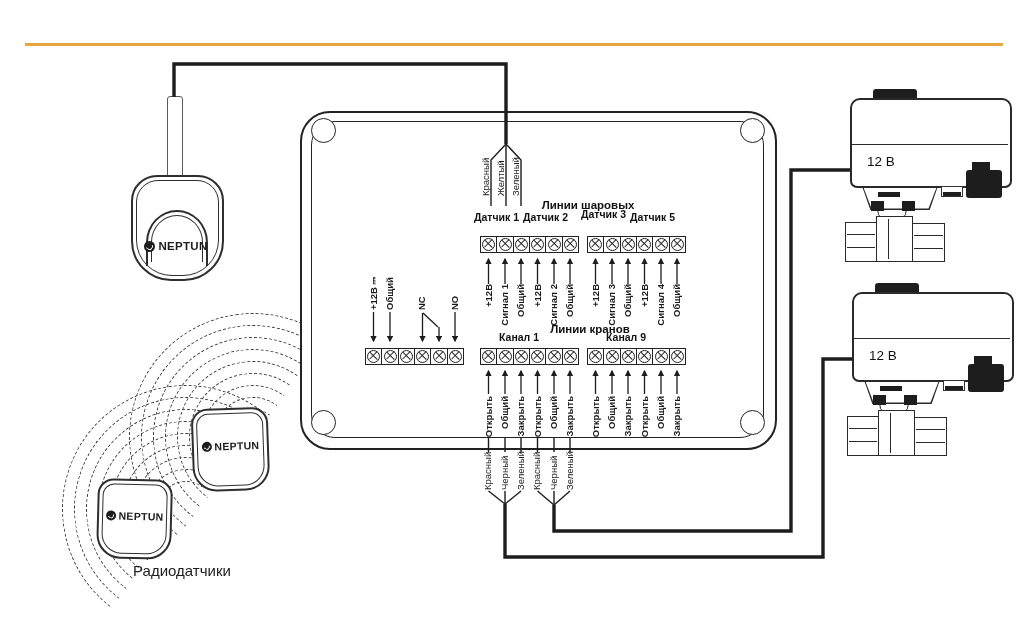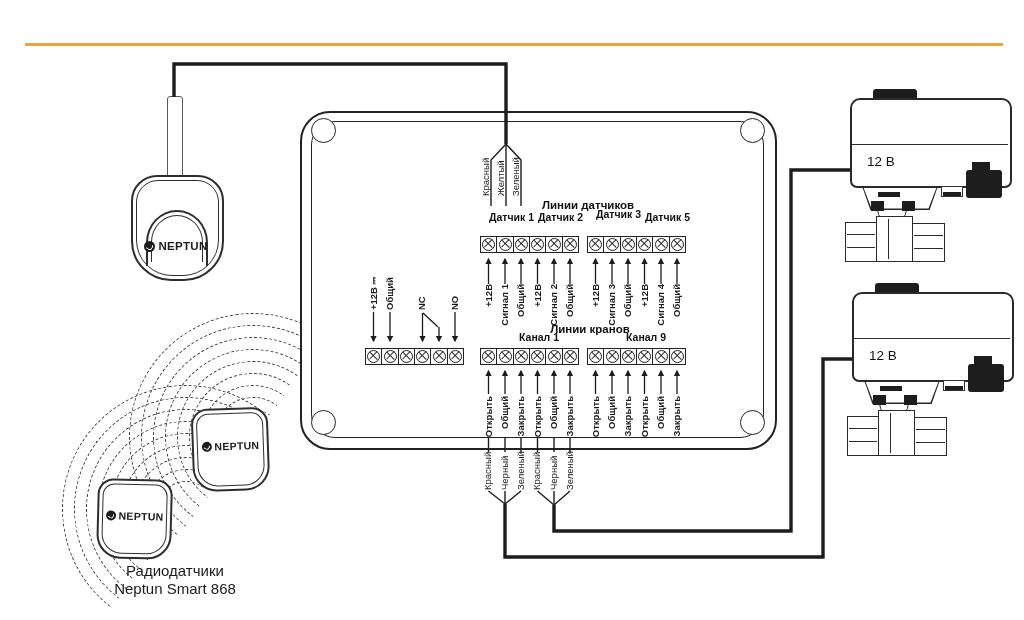--- a/index.html
+++ b/index.html
@@ -36,21 +36,21 @@
   .rsensor{background:#fff;border:2.2px solid #2e2e2e;border-radius:16px 16px 24px 24px;z-index:3;}
   .rsensor::after{content:"";position:absolute;inset:3px;border:1.2px solid #2e2e2e;border-radius:12px 12px 20px 20px;}
   .rsensor .brandrow{position:absolute;left:0;right:0;}
 
   
   .module-outer{left:300px;top:111px;width:473px;height:335px;border:2.5px solid #222;border-radius:30px;background:#fff;z-index:2;}
   .module-inner{left:311px;top:121px;width:451px;height:315px;border:1.6px solid #222;border-radius:24px;z-index:2;}
   .cscrew{width:23px;height:23px;border:1.6px solid #222;border-radius:50%;background:#fff;z-index:3;}
 
   .h-bold{font-size:11.5px;font-weight:700;text-align:center;color:#111;z-index:6;}
-  .h-group{font-size:10.5px;font-weight:600;text-align:right;color:#111;z-index:6;}
+  .h-group{font-size:10.5px;font-weight:600;text-align:left;color:#111;z-index:6;}
 
   
   .tblock{display:flex;height:17px;z-index:4;}
   .tcell{width:17.5px;height:17px;border:1.2px solid #222;margin-left:-1.2px;background:#fff;
          box-sizing:border-box;display:flex;align-items:center;justify-content:center;}
   .tcell:first-child{margin-left:0;}
   .tscrew{width:11px;height:11px;border:1.2px solid #222;border-radius:50%;position:relative;}
   .tscrew::before,.tscrew::after{content:"";position:absolute;left:0;top:4.4px;width:10.5px;height:1.2px;background:#222;}
   .tscrew::before{transform:rotate(45deg);}
   .tscrew::after{transform:rotate(-45deg);}
@@ -136,31 +136,30 @@
       <span class="logo-mark" style="width:10px;height:10px;"></span>
       <span class="brandtxt" style="font-size:10.5px;">NEPTUN</span>
     </div>
   </div>
   <div class="abs rsensor" style="left:97px;top:479px;width:71px;height:76px;transform:rotate(1.5deg);">
     <div class="brandrow" style="top:29px;">
       <span class="logo-mark" style="width:10px;height:10px;"></span>
       <span class="brandtxt" style="font-size:10.5px;">NEPTUN</span>
     </div>
   </div>
-  <div class="abs caption" style="left:75px;top:562px;width:200px;">Радиодатчики</div>
-  <div class="abs caption" style="left:75px;top:580px;width:200px;">Neptun Smart 868</div>
+  <div class="abs caption" style="left:82px;top:562px;width:200px;">Радиодатчики</div>
 
   <div class="abs module-outer"></div>
   <div class="abs module-inner"></div>
   <div class="abs cscrew" style="left:310.5px;top:117.5px;"></div>
   <div class="abs cscrew" style="left:739.5px;top:117.5px;"></div>
   <div class="abs cscrew" style="left:310.5px;top:409.5px;"></div>
   <div class="abs cscrew" style="left:739.5px;top:409.5px;"></div>
 
-  <div class="abs h-bold" style="left:518px;top:199px;width:140px;">Линии датчиков</div>
+  <div class="abs h-bold" style="left:518px;top:199px;width:140px;">Линии шаровых</div>
   <div class="abs h-group" style="left:474px;top:211px;width:60px;">Датчик 1</div>
   <div class="abs h-group" style="left:523px;top:211px;width:60px;">Датчик 2</div>
   <div class="abs h-group" style="left:581px;top:208px;width:60px;">Датчик 3</div>
   <div class="abs h-group" style="left:630px;top:211px;width:60px;">Датчик 5</div>
   <div class="abs h-bold" style="left:520px;top:323px;width:140px;">Линии кранов</div>
   <div class="abs h-group" style="left:499px;top:331px;width:60px;">Канал 1</div>
   <div class="abs h-group" style="left:606px;top:331px;width:60px;">Канал 9</div>
 
   <div class="abs tblock" style="left:480px;top:236px;">
     <span class="tcell">

